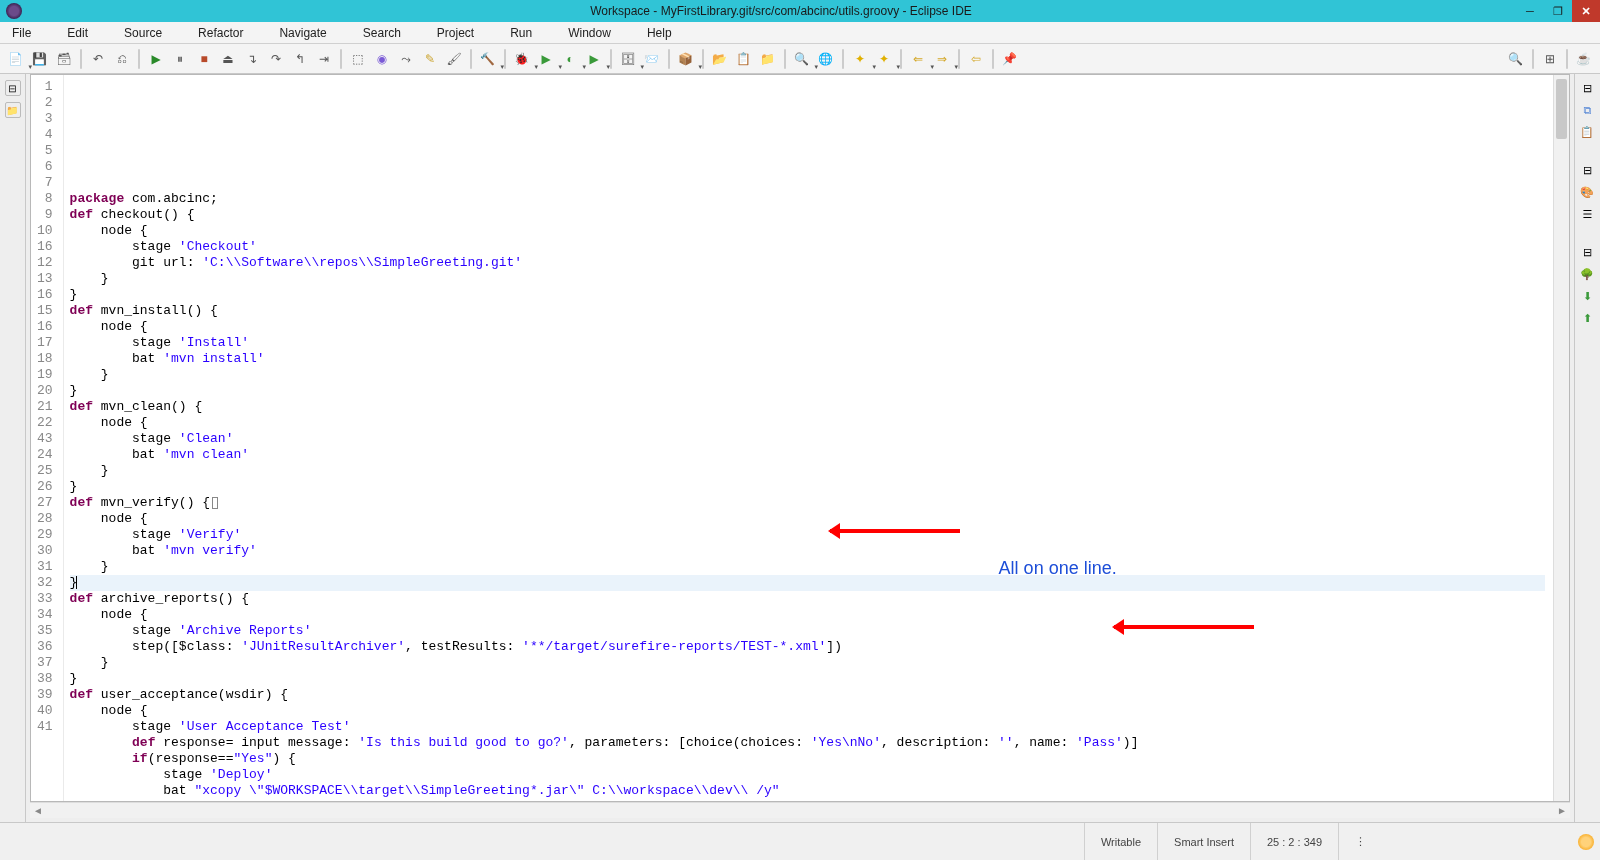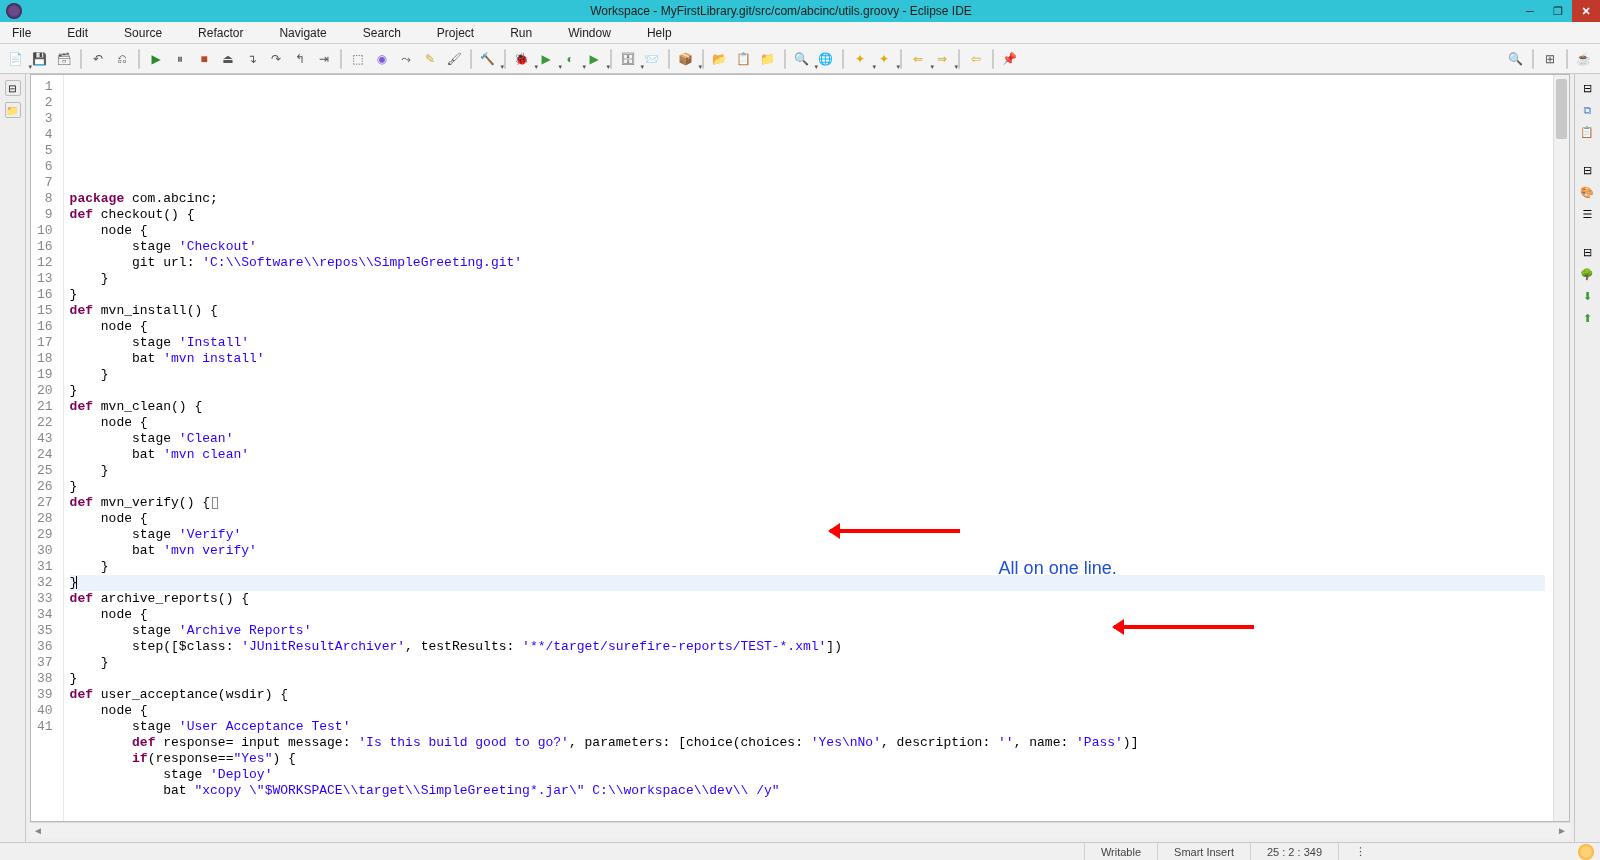--- a/index.html
+++ b/index.html
@@ -94,21 +94,21 @@
   .codeline.hl { background:#eaf3fb; }
   .kw { color:#7f0055; font-weight:bold; }
   .str { color:#2a00ff; }
   .pl { color:#000; }
   .editorsb { width:16px; background:#f1f1f1; border-left:1px solid #ddd; position:relative;}
   .editorsb .thumb { position:absolute; top:4px; left:2px; right:2px; height:60px; background:#c8c8c8; border-radius:2px;}
   .hscroll { height:16px; background:#f1f1f1; border-top:1px solid #ddd; display:flex; align-items:center;}
   .hscroll .harrow{ width:16px; text-align:center; color:#888; font-size:10px;}
   
   .statusbar {
-    height:18px; background:#f0f0f0; border-top:1px solid #c8c8c8;
+    height:38px; background:#f0f0f0; border-top:1px solid #c8c8c8;
     display:flex; align-items:center; font-size:11px; color:#444;
   }
   .statusbar .seg { padding:0 16px; border-left:1px solid #d0d0d0; height:100%; display:flex; align-items:center;}
   .statusbar .spacer { flex:1; }
   .statusbar .tiny { margin-left:auto; width:16px; height:16px; border-radius:50%; background: radial-gradient(circle,#ffd27a 40%,#f9b233 70%); margin-right:6px;}
   
   .arrow { position:absolute; height:4px; background:#ff0000; }
   .arrow::before{
     content:""; position:absolute; left:-10px; top:-6px;
     border:8px solid transparent; border-right:12px solid #ff0000;

